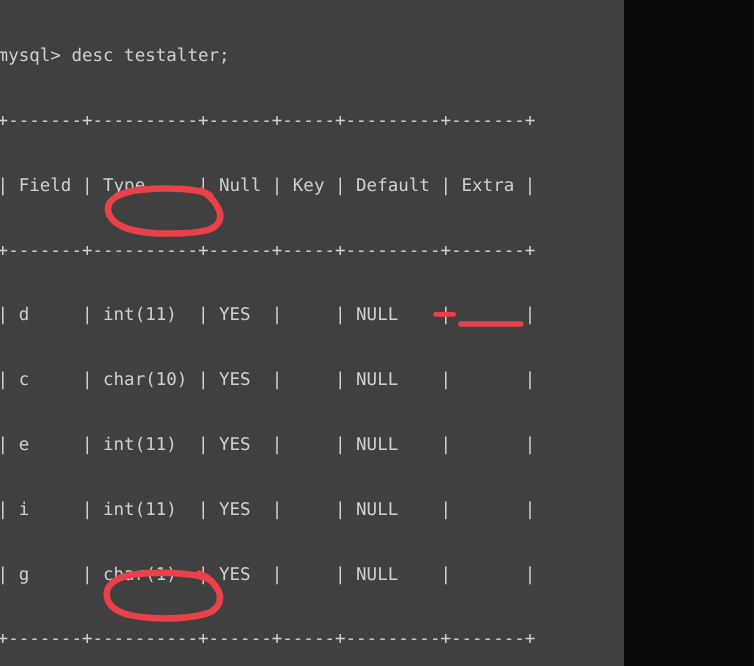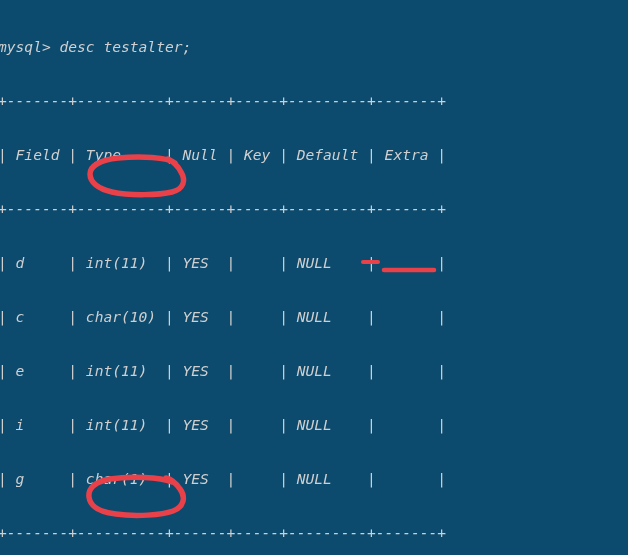--- a/index.html
+++ b/index.html
@@ -2,26 +2,25 @@
 <html><head>
 <meta charset="utf-8">
 <style>
   html, body {
     margin: 0;
     padding: 0;
     background: #0a0a0a;
   }
   #screen {
     position: relative;
-    width: 628px;
+    width: 520px;
     height: 555px;
-    background: #0c4a6e;
+    background: #404040;
     overflow: hidden;
     font-family: "DejaVu Sans Mono", "Liberation Mono", monospace;
-    font-style: italic;
   }
   .term {
     position: absolute;
     left: -2px;
     top: 2px;
     width: 640px;
     font-size: 14.6px;
     line-height: 18px;
     letter-spacing: 0px;
     color: #cfcfcf;

